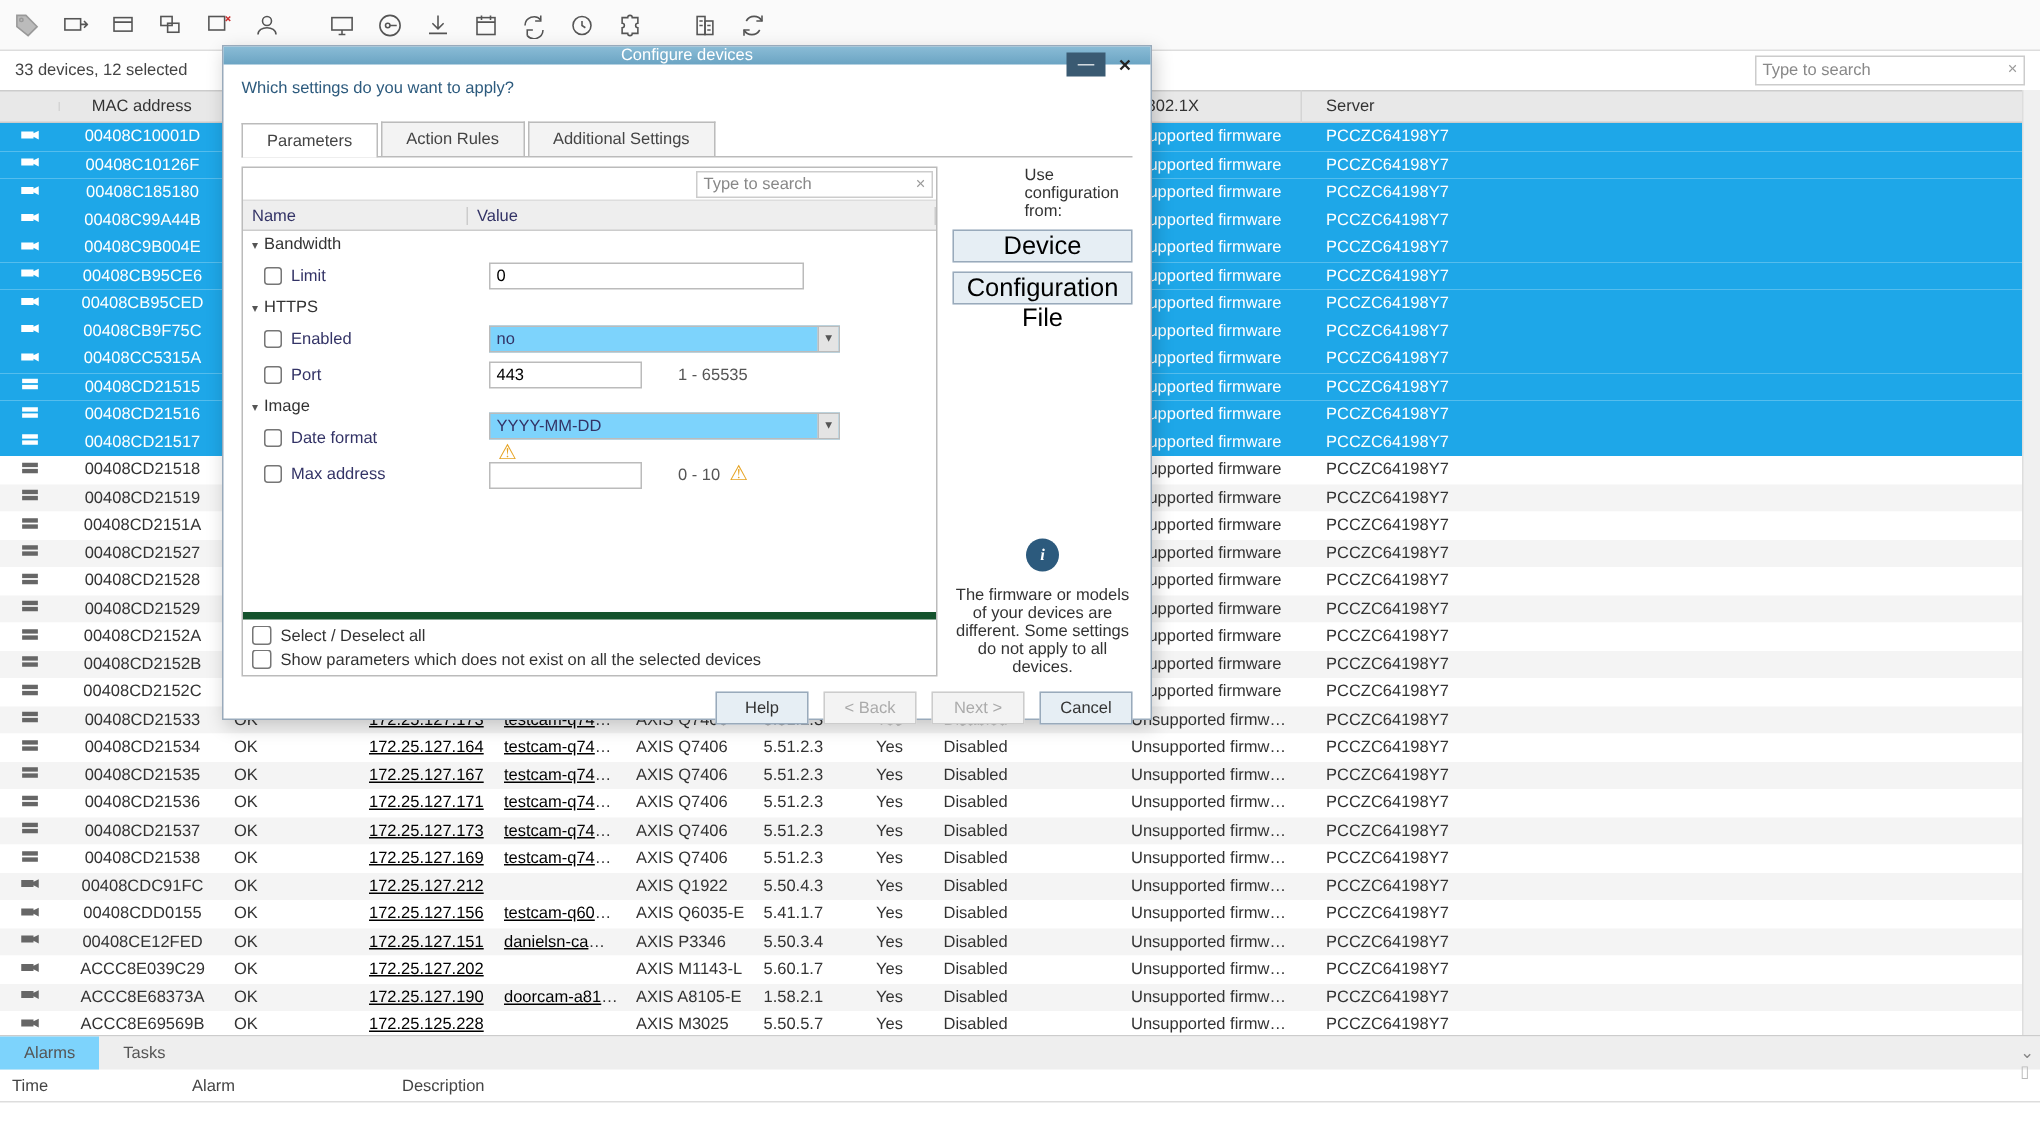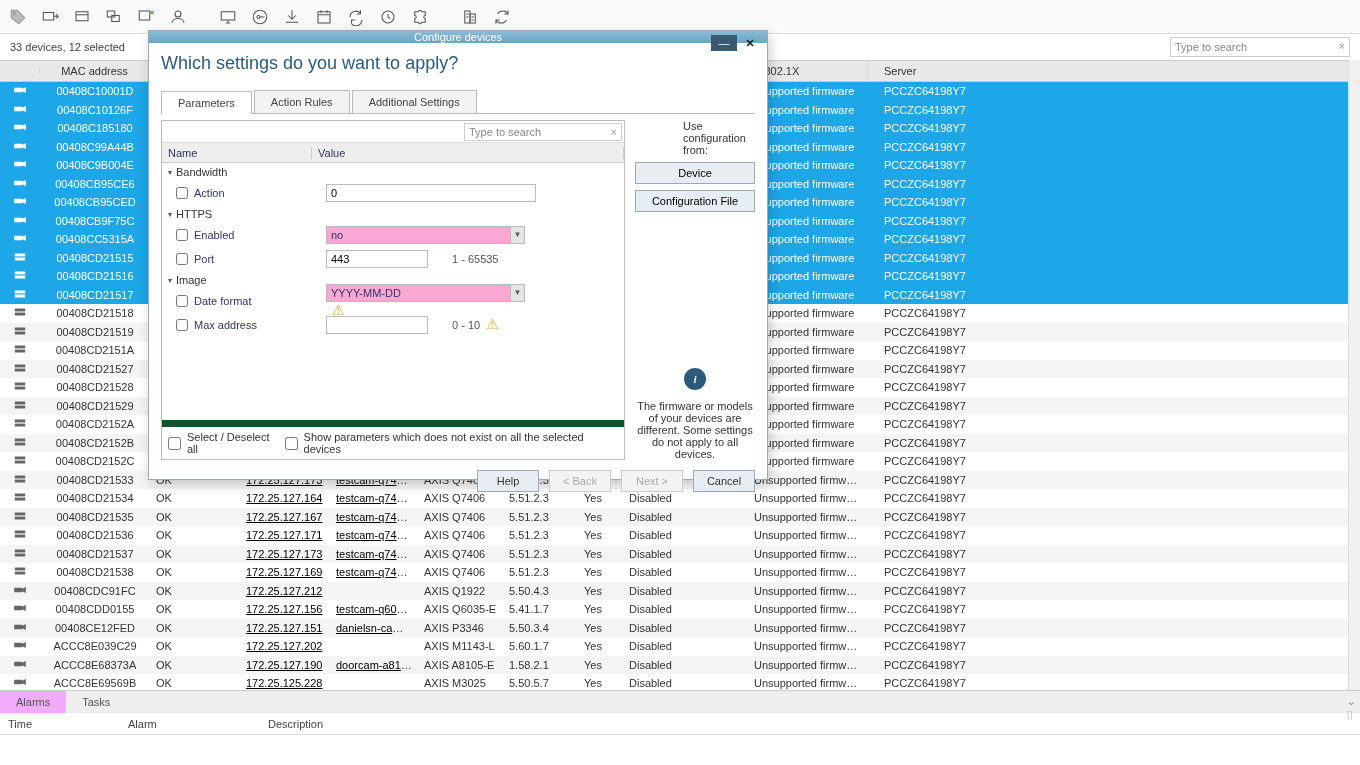--- a/index.html
+++ b/index.html
@@ -37,64 +37,64 @@
 .row:nth-child(even){ background:#f4f4f4; }
 .row.sel { background: #1ea7e8 !important; color: #fff; }
 .row > div { padding: 0 6px; white-space: nowrap; overflow: hidden; text-overflow: ellipsis; }
 .row a { color: #000; text-decoration: underline; }
 .row .c-icon svg { width: 14px; height: 12px; }
 
 
 .bottom { position: absolute; left: 0; right: 0; bottom: 0; height: 75px; border-top: 1px solid #ccc; background: #fff; }
 .btm-tabs { display: flex; background: #eee; height: 22px; align-items: stretch; }
 .btm-tab { padding: 0 16px; line-height: 22px; color: #555; cursor: pointer; }
-.btm-tab.active { background: #f0abfc; font-weight: 500; }
+.btm-tab.active { background: #7dd3fc; font-weight: 500; }
 .btm-hdr { display: flex; border-bottom: 1px solid #ddd; height: 22px; align-items: center; padding: 0 8px; gap: 60px; color: #444; }
 .bt-time { width: 60px; }
 .bt-alarm { width: 80px; }
 .bt-desc { flex: 1; }
 .btm-side { position: absolute; right: 4px; top: 4px; color: #888; font-size: 11px; }
 
 
 .dialog { position: absolute; left: 148px; top: 30px; width: 620px; height: 450px; background: #fff; border: 1px solid #9ab; box-shadow: 2px 4px 12px rgba(0,0,0,.2); z-index: 50; display: flex; flex-direction: column; }
 .titlebar { height: 26px; background: #6fa6c8; background: linear-gradient(#8abcd6,#6ba4c3); color: #fff; display: flex; align-items: center; justify-content: center; position: relative; font-size: 12px; }
 .titlebar .win-btn { position: absolute; top: 4px; width: 26px; height: 16px; display: inline-flex; align-items: center; justify-content: center; cursor: pointer; font-size: 11px; }
 .win-min { right: 30px; background: #3a5a72; color: #fff; }
 .win-close{ right: 4px; color: #222; font-weight: bold; font-size: 13px; }
 .dlg-body { padding: 10px 12px; flex: 1; display: flex; flex-direction: column; color: #336; position: relative; }
-.dlg-q { font-size: 18px; color: #2c5a7d; margin-bottom: 10px; }
+.dlg-q { font-size: 11px; color: #2c5a7d; margin-bottom: 10px; }
 .tabs { display: flex; border-bottom: 1px solid #bbb; margin-top: 6px; }
 .tab { padding: 5px 16px; border: 1px solid #bbb; border-bottom: none; background: #f3f3f3; color: #444; margin-right: 2px; cursor: pointer; font-size: 11px; }
 .tab.active { background: #fff; position: relative; top: 1px; }
 .tabbody { display: flex; gap: 10px; flex: 1; margin-top: 6px; min-height: 0; }
 .params { border: 1px solid #bbb; flex: 1; display: flex; flex-direction: column; min-height: 0; }
 .params-search { height: 22px; display: flex; justify-content: flex-end; padding: 2px; border-bottom: 1px solid #ddd; }
 .params-search .searchbox { width: 158px; height: 18px; }
 .phdr { display: flex; background: #eee; border-bottom: 1px solid #ccc; height: 20px; align-items: center; font-size: 11px; }
 .phdr > div { padding: 0 6px; border-right: 1px solid #ccc; }
 .pn { width: 150px; }
 .pv { flex: 1; }
 .plist { flex: 1; overflow-y: auto; }
 .pgroup { padding: 3px 6px; font-size: 11px; color: #333; display: flex; align-items: center; gap: 4px; }
 .pgroup .tri { font-size: 8px; color: #555; }
 .prow { display: flex; align-items: center; height: 24px; padding-left: 14px; }
 .prow .pn { display: flex; align-items: center; gap: 6px; }
 .prow input[type=checkbox]{ width: 12px; height: 12px; }
 .prow .fld { border: 1px solid #bbb; height: 18px; padding: 0 4px; font-size: 11px; background: #fff; }
 .prow .txt { width: 210px; }
 .prow .txt-sm { width: 102px; }
-.prow .sel { width: 199px; border: 1px solid #bbb; height: 18px; display: flex; align-items: center; justify-content: space-between; padding: 0 4px; background: #f9a8d4; }
+.prow .sel { width: 234px; border: 1px solid #bbb; height: 18px; display: flex; align-items: center; justify-content: space-between; padding: 0 4px; background: #7dd3fc; }
 .prow .sel .dd { width: 14px; text-align: center; background: #e4e4e4; border-left: 1px solid #bbb; margin-right: -4px; height: 16px; line-height: 14px; font-size: 9px; color: #555; }
 .hint { font-size: 11px; color: #555; margin-left: 24px; }
 .warn { color: #e6a323; margin-left: 6px; font-size: 14px; }
-.pfoot { border-top: 7px solid #14532d; padding: 4px 6px; display: flex; flex-direction: row; gap: 3px; justify-content: flex-end; }
+.pfoot { border-top: 5px solid #14532d; padding: 4px 6px; display: flex; flex-direction: column; gap: 3px; justify-content: flex-end; }
 .pfoot label { display: flex; align-items: center; gap: 6px; font-size: 11px; color: #333; }
 .sidecfg { width: 120px; display: flex; flex-direction: column; gap: 6px; font-size: 11px; color: #333; }
 .sidecfg .lbl { color: #333; padding-left: 48px; }
-.sidecfg button { height: 22px; border: 1px solid #9ab; background: #e6eef4; cursor: pointer; font-size: 11px; }
+.sidecfg button { height: 22px; border: 1px solid #9ab; background: #e6eef4; cursor: pointer; font-size: 17px; }
 .info-ico { width: 22px; height: 22px; border-radius: 50%; background: #2c5a7d; color: #fff; display: flex; align-items: center; justify-content: center; font-family: Georgia, serif; font-style: italic; font-weight: bold; margin: 0 auto; margin-top: 150px; }
 .info-txt { font-size: 11px; text-align: center; margin-top: 4px; color: #333; }
 .dlg-btns { height: 38px; display: flex; justify-content: flex-end; align-items: center; gap: 10px; padding: 0 12px; }
 .dlg-btns button { min-width: 62px; height: 22px; border: 1px solid #9ab; background: #e6eef4; cursor: pointer; font-size: 11px; color: #333; }
 .dlg-btns button:disabled { color: #aaa; border-color: #ccc; background: #f3f3f3; }
 
 
 .scrollbar-right { position: absolute; right: 0; top: 0; bottom: 0; width: 12px; background: #f0f0f0; border-left: 1px solid #ddd; }
 </style>
 </head>
@@ -780,21 +780,21 @@
         </div>
         <div class="plist">
 
           <div class="pgroup">
               <span class="tri">▾</span>
               <span>Bandwidth</span>
             </div>
           <div class="prow">
             <div class="pn">
                 <input type="checkbox" style="">
-                <span>Action</span>
+                <span>Limit</span>
               </div>
             <div class="pv"><input class="fld txt" value="0" style=""></div>
           </div>
 
           <div class="pgroup">
               <span class="tri">▾</span>
               <span>HTTPS</span>
             </div>
           <div class="prow">
             <div class="pn">

